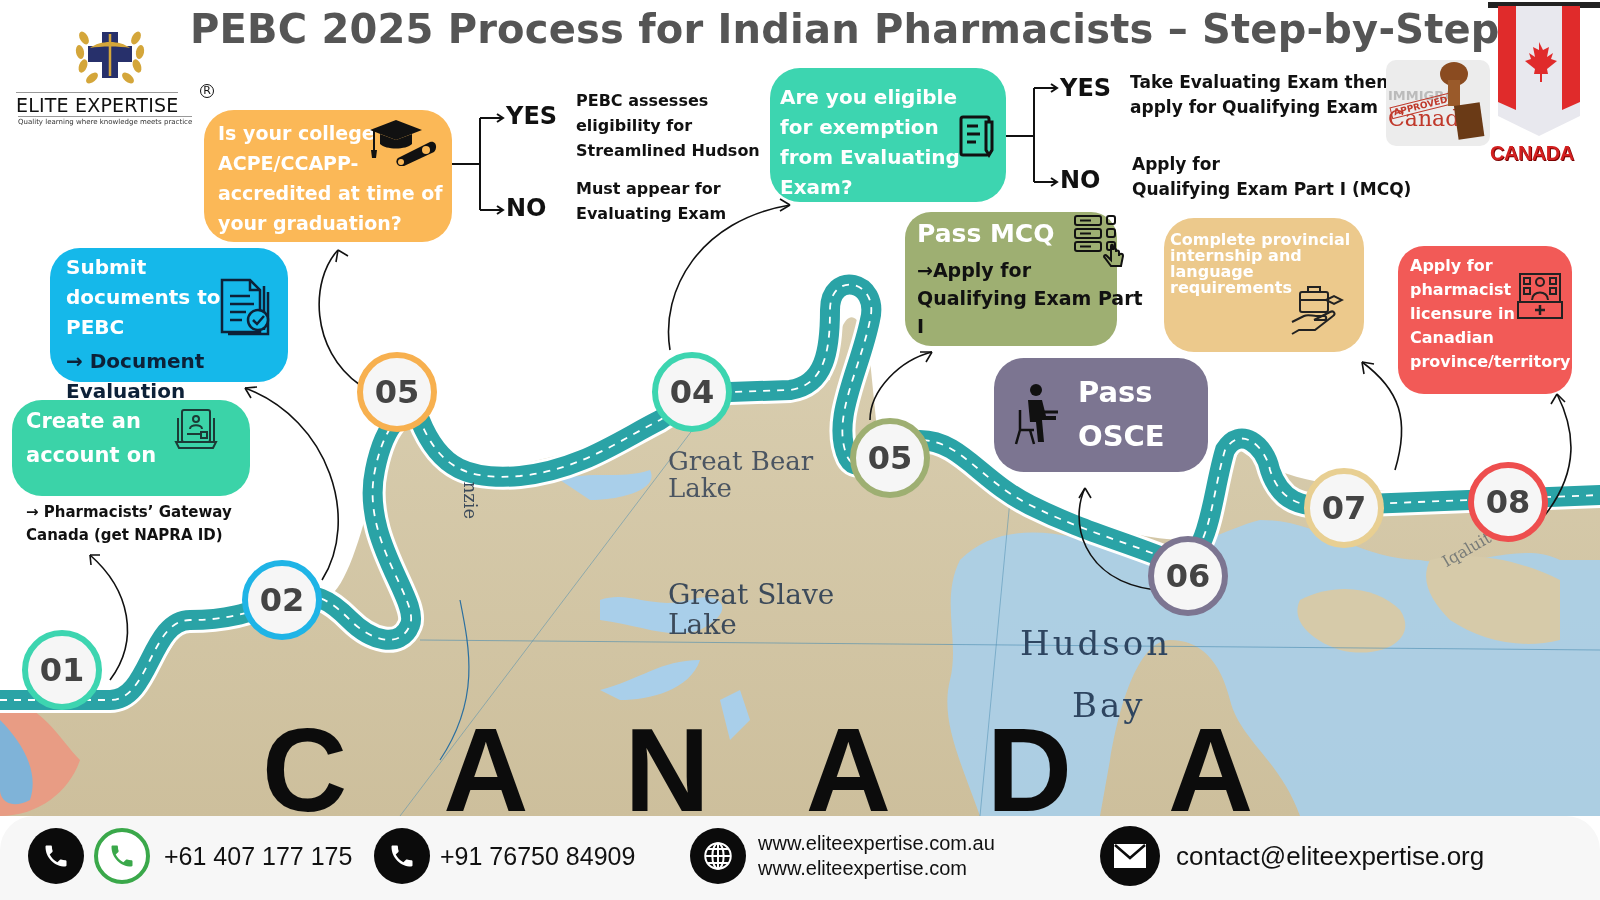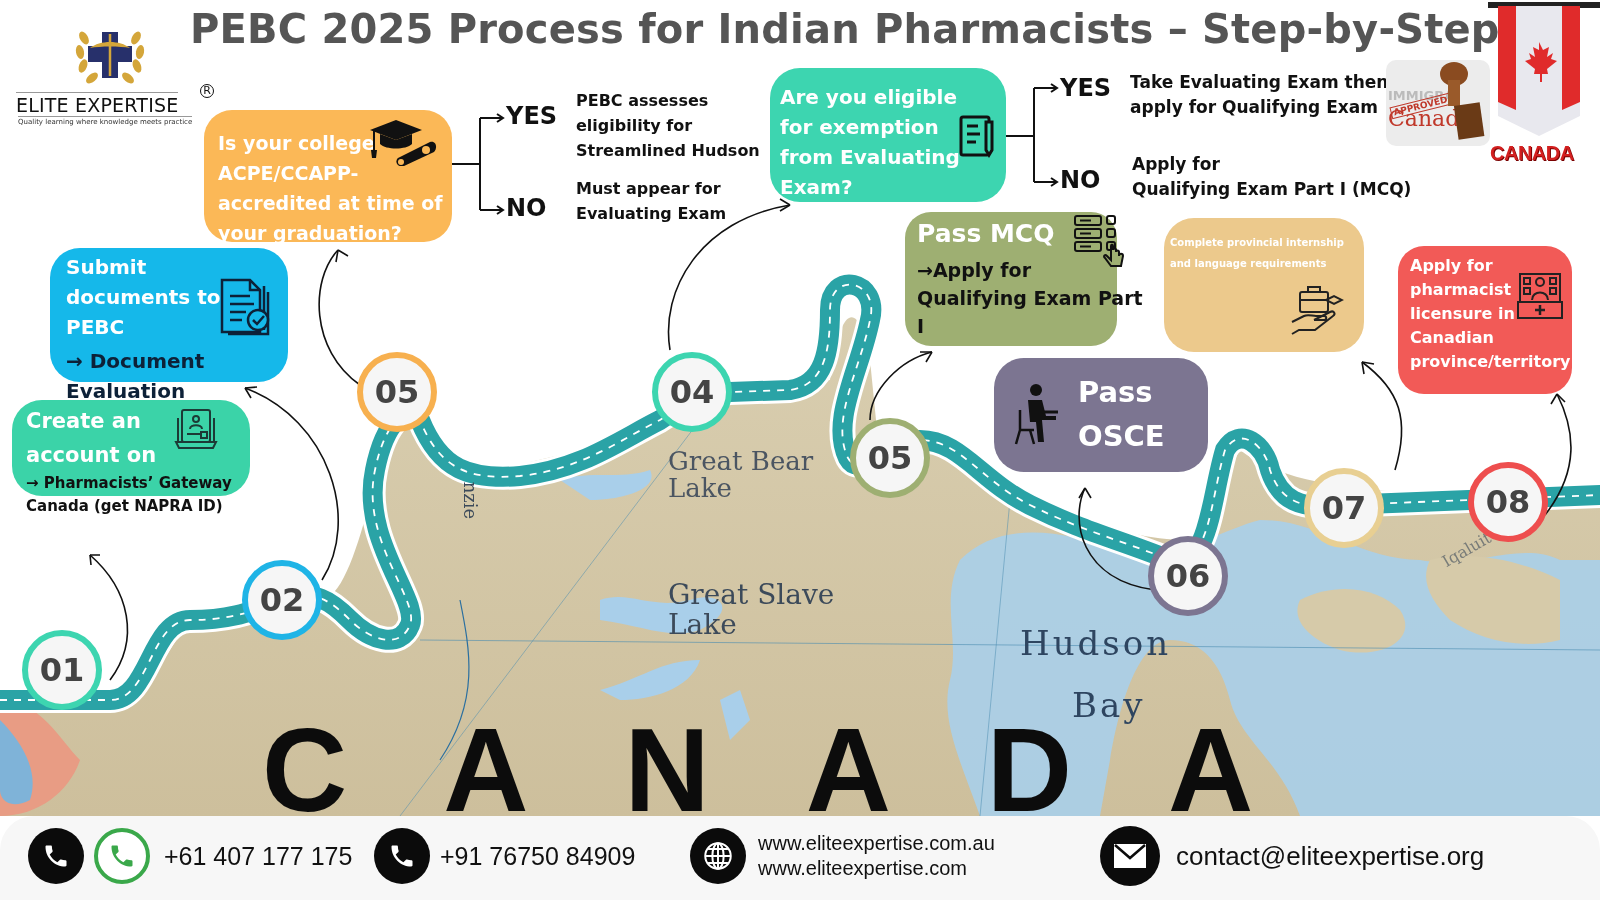--- a/index.html
+++ b/index.html
@@ -17,35 +17,35 @@
   .logo .reg { position: absolute; left: 186px; top: 66px; font-size: 11px; border: 1px solid #111; border-radius: 50%; width: 14px; height: 14px; line-height: 12px; text-align: center; }
   .logo .tagline { position: absolute; left: 4px; top: 98px; font-size: 7px; color: #333; white-space: nowrap; border-top: 1px solid #999; padding-top: 1px; }
 
   .card { position: absolute; border-radius: 30px; z-index: 3; }
   .card .t { color: #fff; font-weight: bold; }
   .card .d { color: #111; font-weight: bold; }
   .card .ic { position: absolute; }
 
   .c1 { left: 12px; top: 400px; width: 238px; height: 96px; background: #3bd3a8; padding: 4px 14px; }
   .c1 .t { font-size: 21px; line-height: 34px; }
-  .c1 .d { font-size: 15px; line-height: 23px; }
+  .c1 .d { font-size: 15px; line-height: 23px; margin-top: 29px; }
   .c2 { left: 50px; top: 248px; width: 238px; height: 134px; background: #15b8ea; padding: 4px 16px; }
   .c2 .t { font-size: 20px; line-height: 30px; }
   .c2 .d { font-size: 20px; line-height: 30px; margin-top: 4px; }
-  .c3 { left: 204px; top: 110px; width: 248px; height: 132px; background: #fbb857; padding: 18px 14px; border-radius: 28px; }
+  .c3 { left: 204px; top: 110px; width: 248px; height: 132px; background: #fbb857; padding: 8px 14px; }
   .c3 .t { font-size: 19px; line-height: 30px; }
   .c4 { left: 770px; top: 68px; width: 236px; height: 134px; background: #3dd5b0; padding: 14px 10px; }
   .c4 .t { font-size: 20px; line-height: 30px; }
   .c5 { left: 905px; top: 212px; width: 212px; height: 134px; background: #9eaf72; padding: 4px 12px; border-radius: 26px; }
   .c5 .t { font-size: 25px; line-height: 36px; }
   .c5 .d { font-size: 19px; line-height: 28px; margin-top: 4px; }
   .c6 { left: 994px; top: 358px; width: 214px; height: 114px; background: #7c7591; }
   .c6 .t { position: absolute; left: 84px; top: 12px; font-size: 29px; line-height: 44px; }
   .c7 { left: 1164px; top: 218px; width: 200px; height: 134px; background: #ecc98c; padding: 14px 6px; }
-  .c7 .t { font-size: 10px; line-height: 21px; }
+  .c7 .t { font-size: 16px; line-height: 16px; }
   .c8 { left: 1398px; top: 246px; width: 174px; height: 148px; background: #f25a57; padding: 8px 12px; border-radius: 26px; }
   .c8 .t { font-size: 16px; line-height: 24px; }
 
   .branch { position: absolute; z-index: 3; }
   .branch .yn { position: absolute; font-size: 24px; font-weight: bold; color: #111; }
   .branch .txt { position: absolute; font-size: 16px; font-weight: bold; color: #111; line-height: 25px; white-space: nowrap; }
 
   .badge { position: absolute; width: 80px; height: 80px; border-radius: 50%; background: #f6f6f6; border: 6px solid; z-index: 4; display: flex; align-items: center; justify-content: center; font-size: 32px; font-weight: bold; color: #444; }
 
   .maptext { position: absolute; font-family: "DejaVu Serif", serif; color: #3c4a5a; z-index: 2; white-space: nowrap; }

